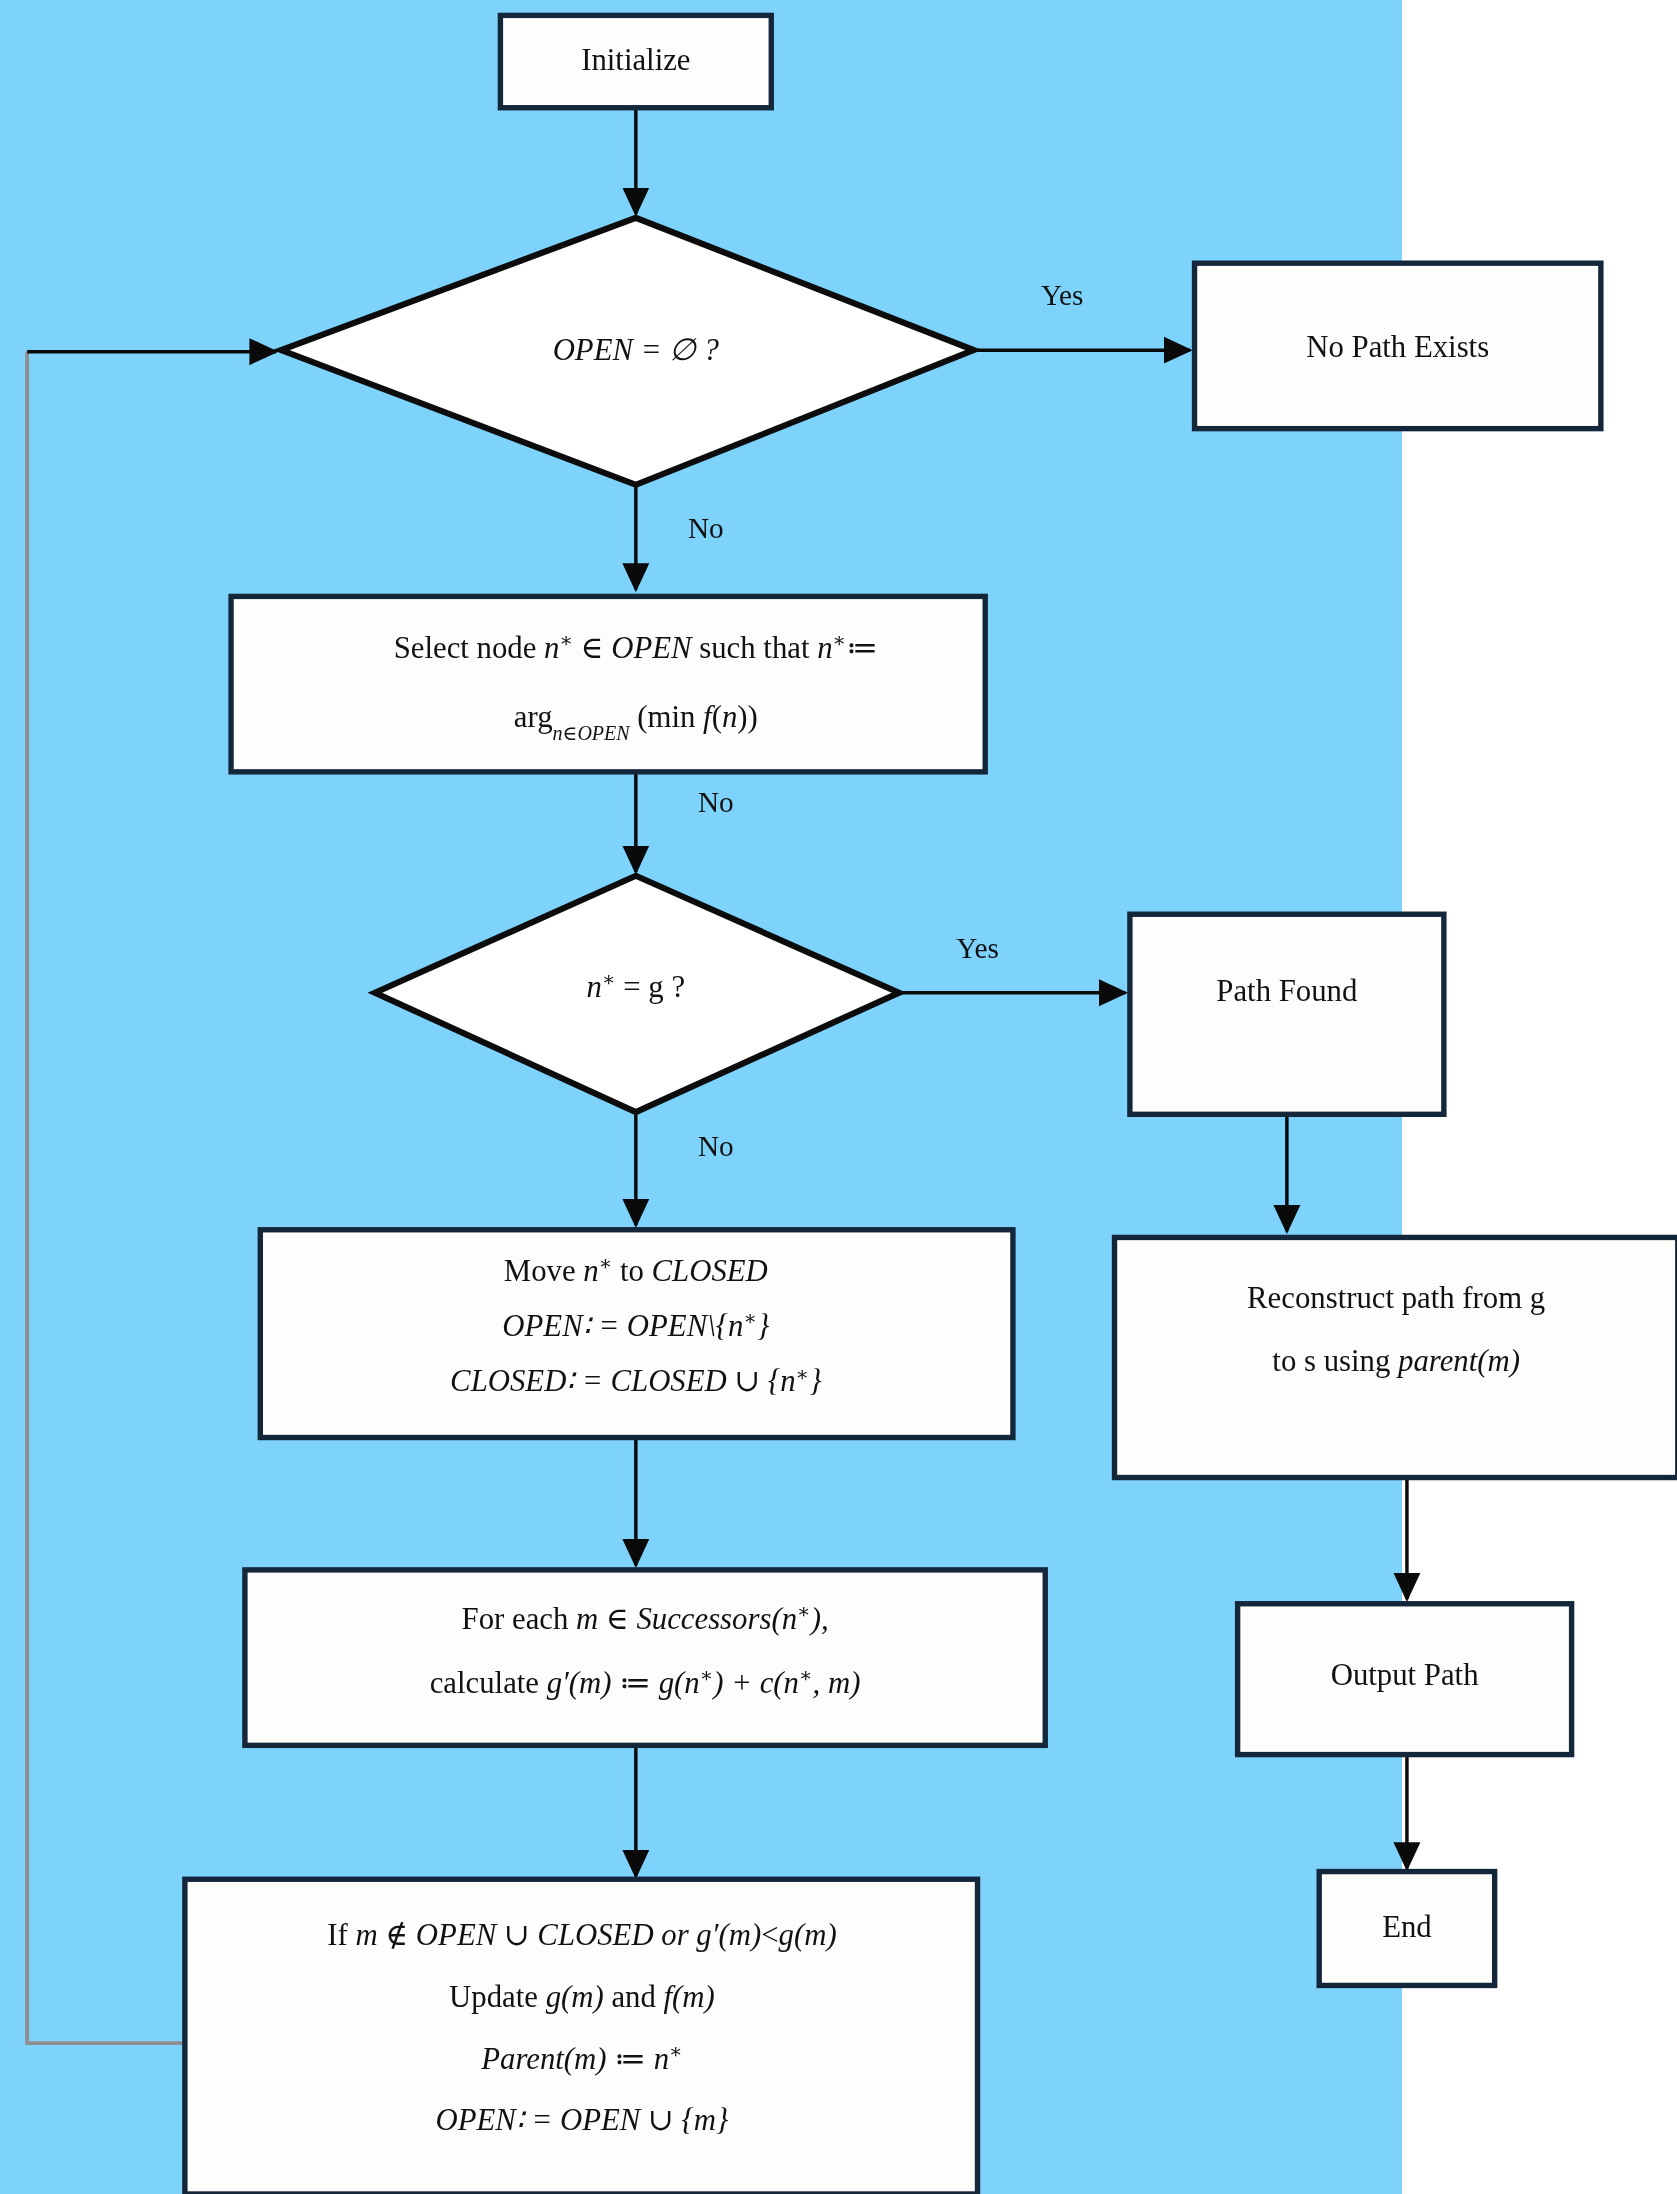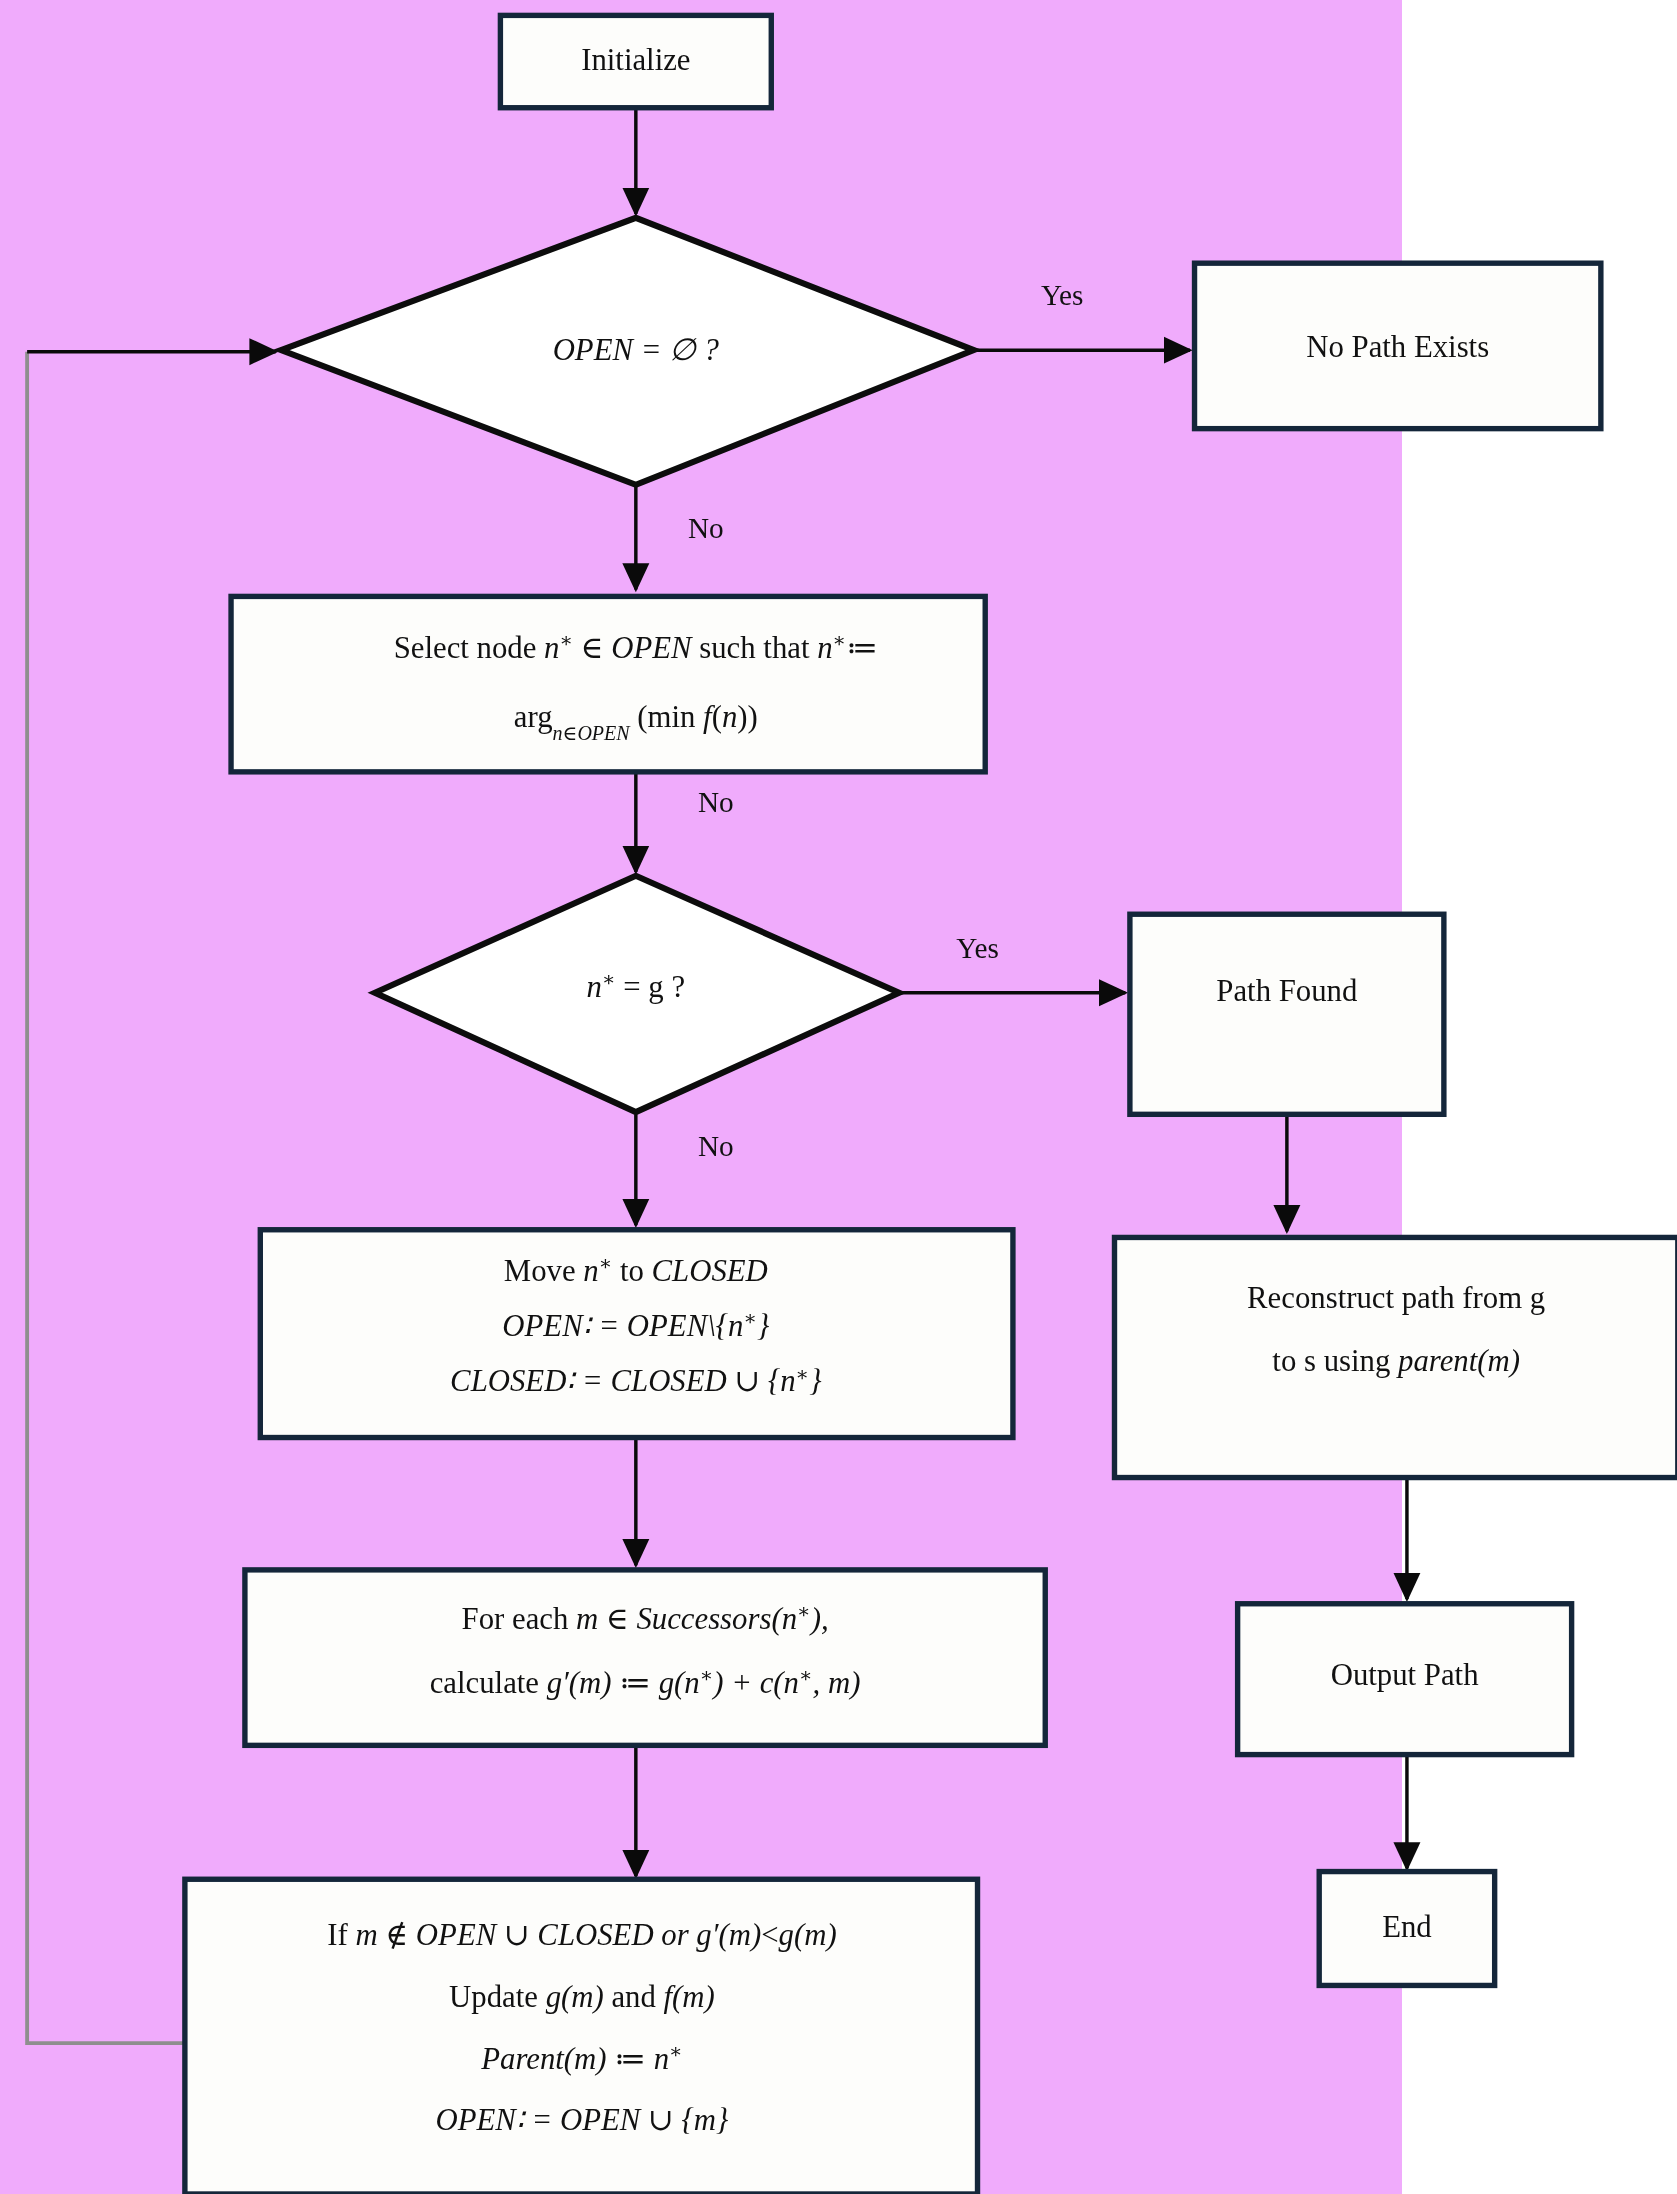--- a/index.html
+++ b/index.html
@@ -4,21 +4,21 @@
 <style>
   html, body {
     margin: 0;
     padding: 0;
     background: #ffffff;
   }
   #chart-root {
     position: relative;
     width: 1402px;
     height: 2194px;
-    background: #f0abfc;
+    background: #7dd3fc;
     font-family: "Liberation Serif", "DejaVu Serif", serif;
   }
   svg.flow {
     display: block;
     width: 1678px;
     height: 2194px;
   }
   .node-box {
     fill: #fdfdfb;
     stroke: #14263a;

